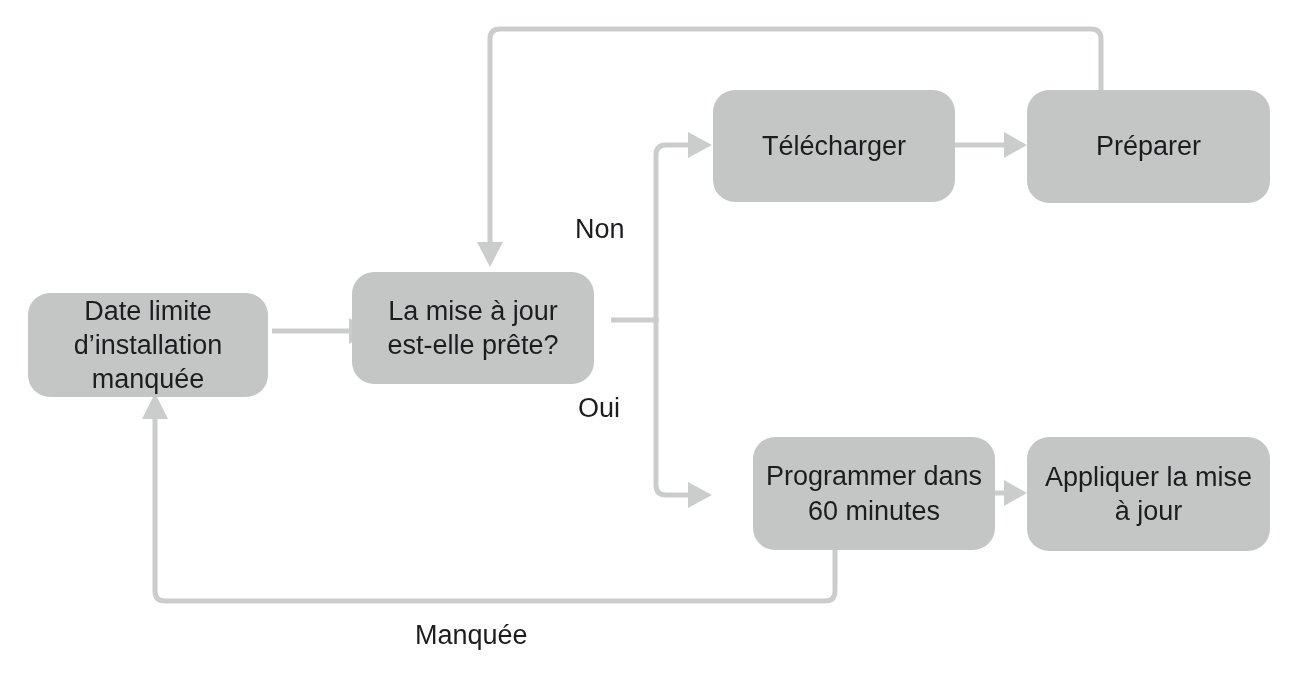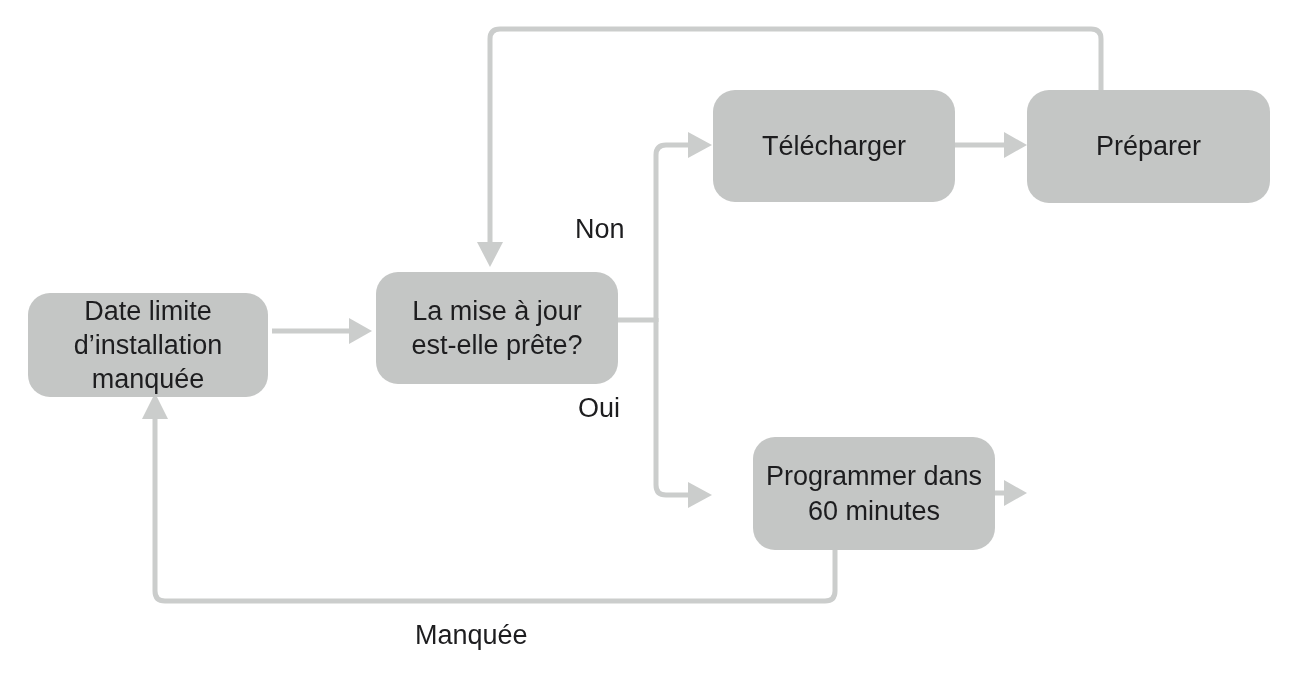--- a/index.html
+++ b/index.html
@@ -69,30 +69,32 @@
     <polygon class="arrowhead" points="1004,480 1004,506 1027,493"></polygon>
 
     <path class="connector" d="M835 550 V591 Q835 601 825 601 H165 Q155 601 155 591 V419"></path>
     <polygon class="arrowhead" points="142,419 168,419 155,393"></polygon>
   </svg>
 
   <div class="node" style="left:28px; top:273px; width:240px; height:104px;margin-top:20px;">Date limite
 d’installation
 manquée</div>
 
-  <div class="node" style="left:376px; top:272px; width:242px; height:112px;">La mise à jour
+  <div class="node" style="left:352px; top:272px; width:242px; height:112px;">La mise à jour
 est-elle prête?</div>
 
   <div class="node" style="left:713px; top:90px; width:242px; height:112px;">Télécharger</div>
 
   <div class="node" style="left:1027px; top:90px; width:243px; height:113px;">Préparer</div>
 
   <div class="node" style="left:713px; top:437px; width:242px; height:113px;margin-left:40px;">Programmer dans
 60 minutes</div>
 
+  <div class="node" style="left:1027px; top:437px; width:243px; height:114px;">Appliquer la mise
+à jour</div>
 
   <div class="edge-label" style="left:575px; top:213px; width:90px;">Non</div>
 
   <div class="edge-label" style="left:578px; top:392px; width:90px;">Oui</div>
 
   <div class="edge-label" style="left:415px; top:619px; width:130px;">Manquée</div>
 
 </div>
 
 </body></html>

